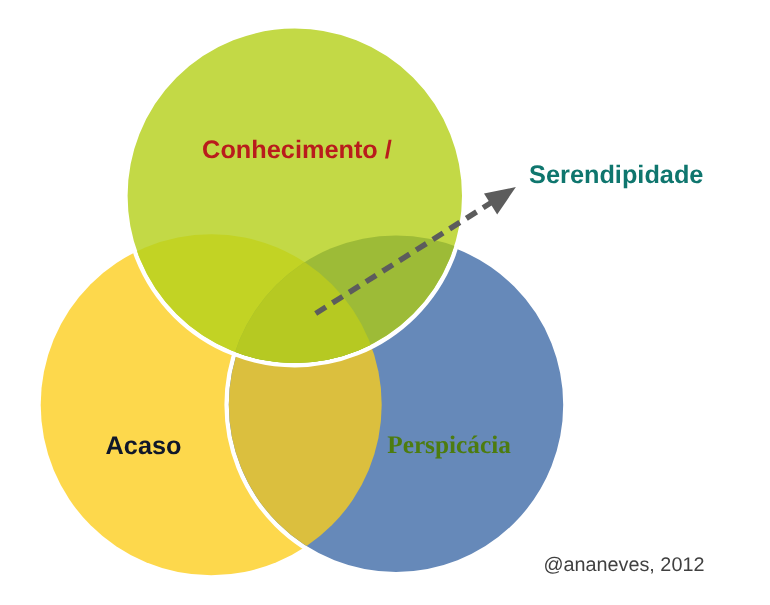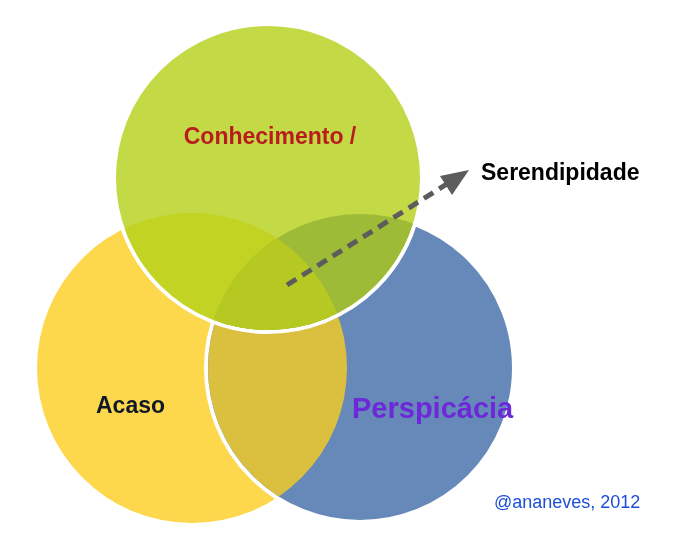--- a/index.html
+++ b/index.html
@@ -2,23 +2,23 @@
 <html><head>
 <meta charset="utf-8">
 <style>
   html, body { margin: 0; padding: 0; background: #ffffff; }
   body { width: 700px; height: 550px; position: relative; overflow: hidden;
          font-family: "Liberation Sans", sans-serif; }
   #venn { position: absolute; left: 0; top: 0; }
   .lbl { position: absolute; font-weight: bold; font-family: "Liberation Sans", sans-serif; white-space: nowrap; }
   .lbl-green { left: 140px; top: 118px; width: 260px; text-align: center; color: #b91c1c; font-size: 23px; line-height: 37px; }
   .lbl-yellow { left: 96px; top: 392px; color: #0f172a; font-size: 23px; }
-  .lbl-blue { left: 352px; top: 392px; color: #6d28d9; font-size: 29px; }
-  .lbl-seren { left: 481px; top: 159px; color: #000000; font-size: 23px; }
-  .credit { position: absolute; left: 494px; top: 492px; color: #1d4ed8; font-size: 18px; font-weight: normal; }
+  .lbl-blue { left: 352px; top: 392px; color: #4d7c0f; font-size: 23px; font-family: Liberation Serif, serif; }
+  .lbl-seren { left: 481px; top: 145px; color: #0f766e; font-size: 23px; }
+  .credit { position: absolute; left: 494px; top: 503px; color: #404040; font-size: 18px; font-weight: normal; }
 </style>
 </head>
 <body>
 
 <svg id="venn" width="700" height="550" viewBox="0 0 700 550" xmlns="http://www.w3.org/2000/svg">
 
   <circle cx="192" cy="368" r="155" fill="#fdd84c"></circle>
 
   <circle cx="360" cy="368" r="154" fill="#6689b9" stroke="#ffffff" stroke-width="4"></circle>
   <defs>

